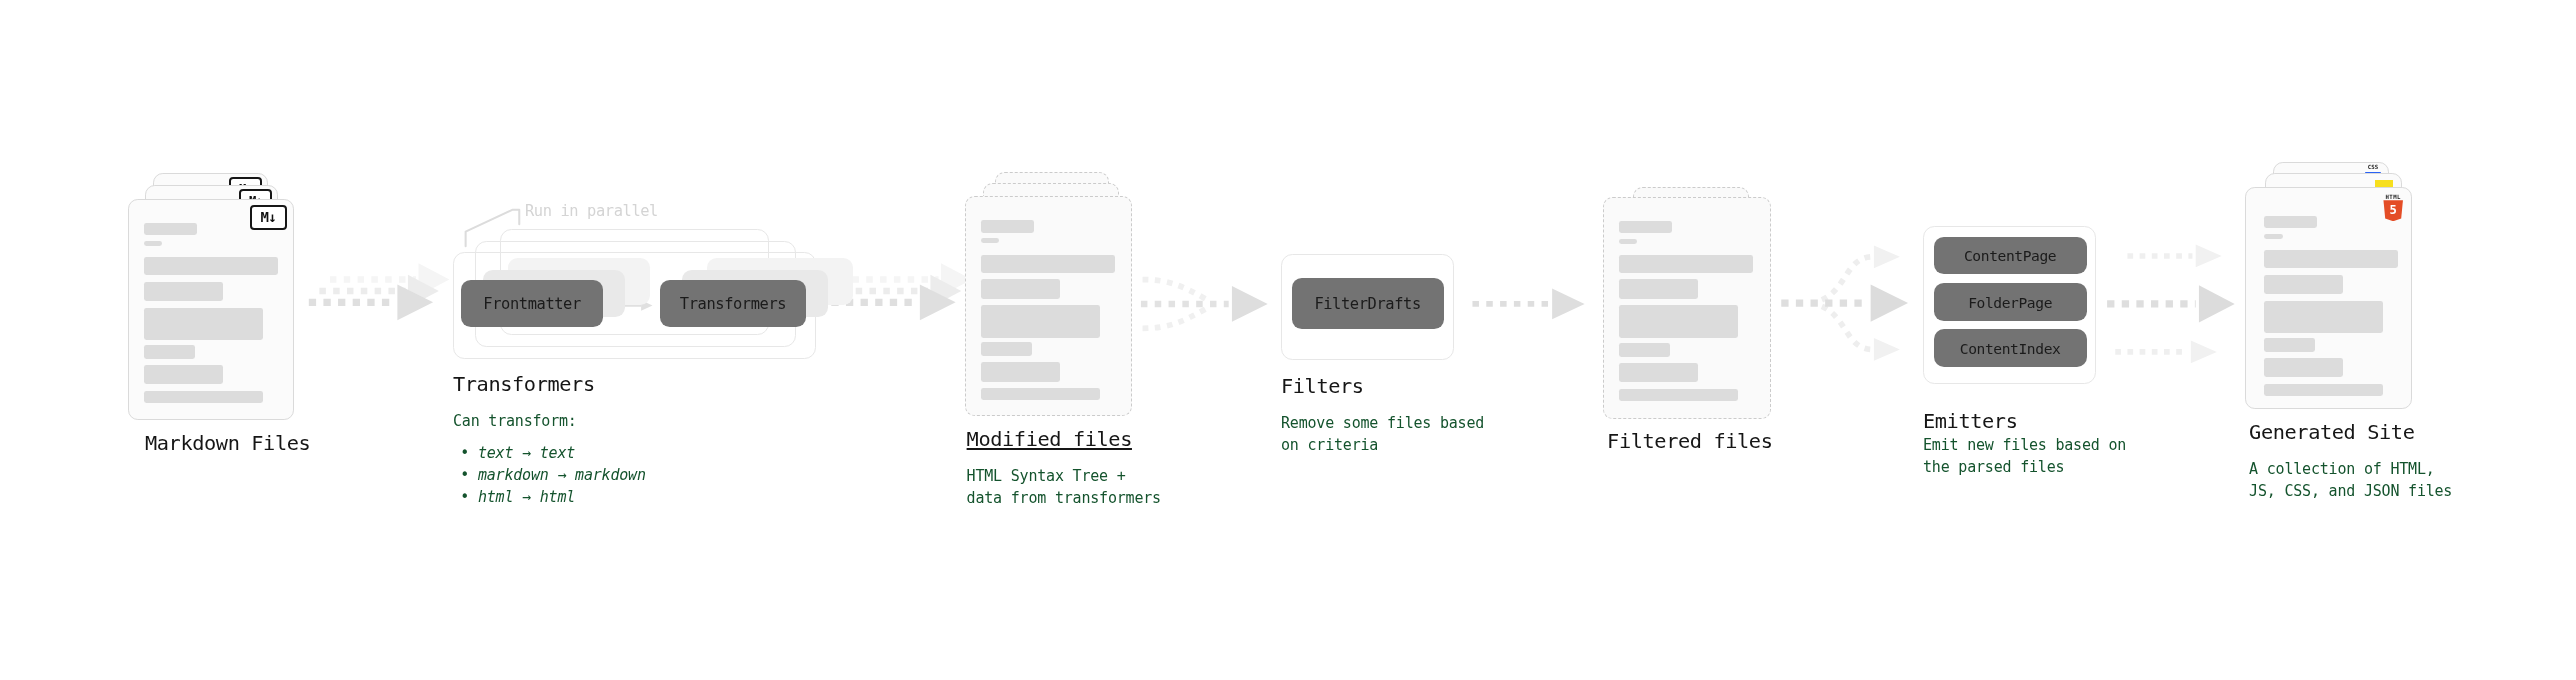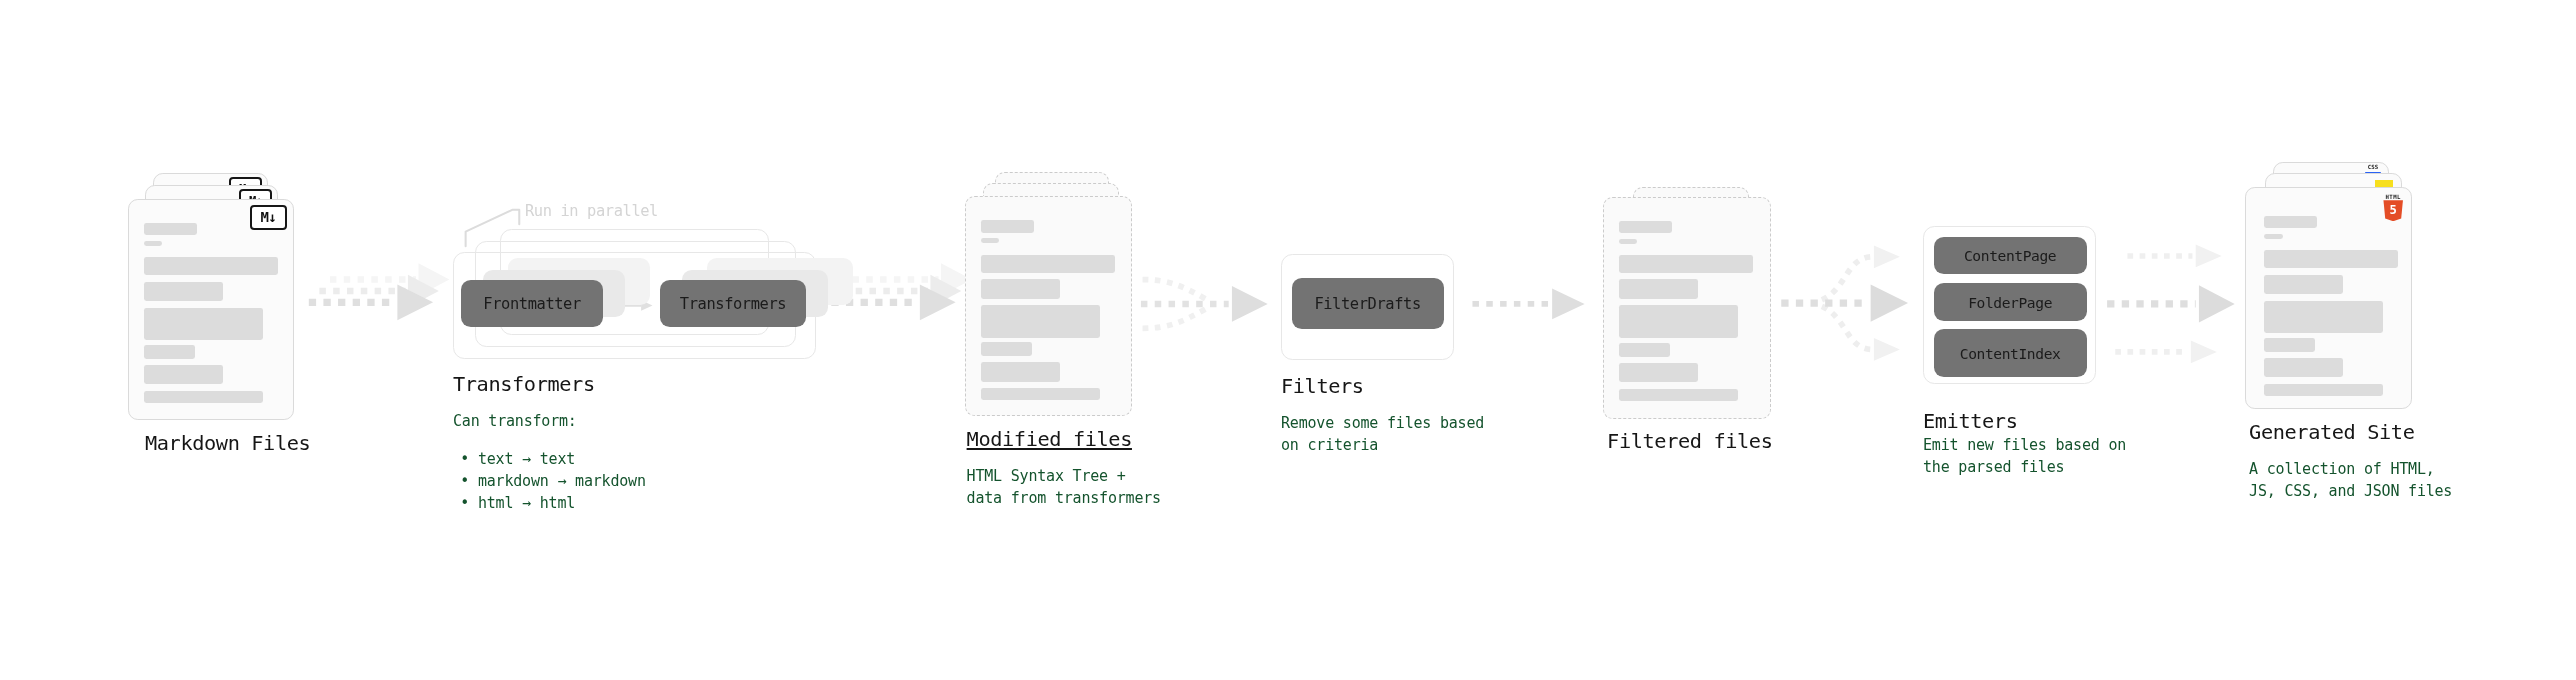--- a/index.html
+++ b/index.html
@@ -45,21 +45,21 @@
     display:flex;align-items:center;justify-content:center;
     font-size:15.4px;letter-spacing:-0.4px;color:#1b1b1b;box-sizing:border-box;
   }
   .pill.ghost2{background:#e9e9e9;}
   .pill.ghost3{background:#f3f3f3;}
 
   
   .sec-title{position:absolute;font-size:20.3px;letter-spacing:-0.4px;color:#161616;white-space:nowrap;font-weight:500;}
   .sec-sub{position:absolute;font-size:15px;letter-spacing:-0.2px;color:#14532d;line-height:22px;white-space:nowrap;}
   .annotation{position:absolute;font-size:15.4px;letter-spacing:-0.4px;color:#d4d4d4;white-space:nowrap;}
-  .bullets{margin-top:16px;padding-left:7.3px;}
+  .bullets{margin-top:10px;padding-left:7.3px;font-style:italic;}
 
   
   .overlay{position:absolute;left:0;top:0;pointer-events:none;}
 </style>
 </head>
 <body>
 
 <div class="stage">
 
   <div class="node" style="left:128px;top:173px;width:211px;height:325px;">
@@ -163,21 +163,21 @@
     <div class="sec-sub" style="left:0;top:158px;">
       <div>Remove some files based</div>
       <div>on criteria</div>
     </div>
   </div>
 
   <div class="node" style="left:1923px;top:226px;width:236px;height:260px;">
     <div class="outline-box" style="left:0;top:0;width:173px;height:158px;"></div>
     <div class="pill" style="left:10.6px;top:11.4px;width:153px;height:37px;font-size:14.6px;">ContentPage</div>
     <div class="pill" style="left:10.6px;top:57px;width:153px;height:38px;font-size:14.6px;">FolderPage</div>
-    <div class="pill" style="left:10.6px;top:103px;width:153px;height:48px;font-size:14.6px;">ContentIndex</div>
+    <div class="pill" style="left:10.6px;top:103px;width:153px;height:38px;font-size:14.6px;border-radius:10px;">ContentIndex</div>
     <div class="sec-title" style="left:0;top:171px;margin-top:12px;">Emitters</div>
     <div class="sec-sub" style="left:0;top:208px;">
       <div>Emit new files based on</div>
       <div>the parsed files</div>
     </div>
   </div>
 
   <div class="node" style="left:2245px;top:162px;width:228px;height:358px;">
     <div class="doc-card" style="left:28.4px;top:0;width:116px;height:41px;z-index:1;">
       <div class="css-badge">

